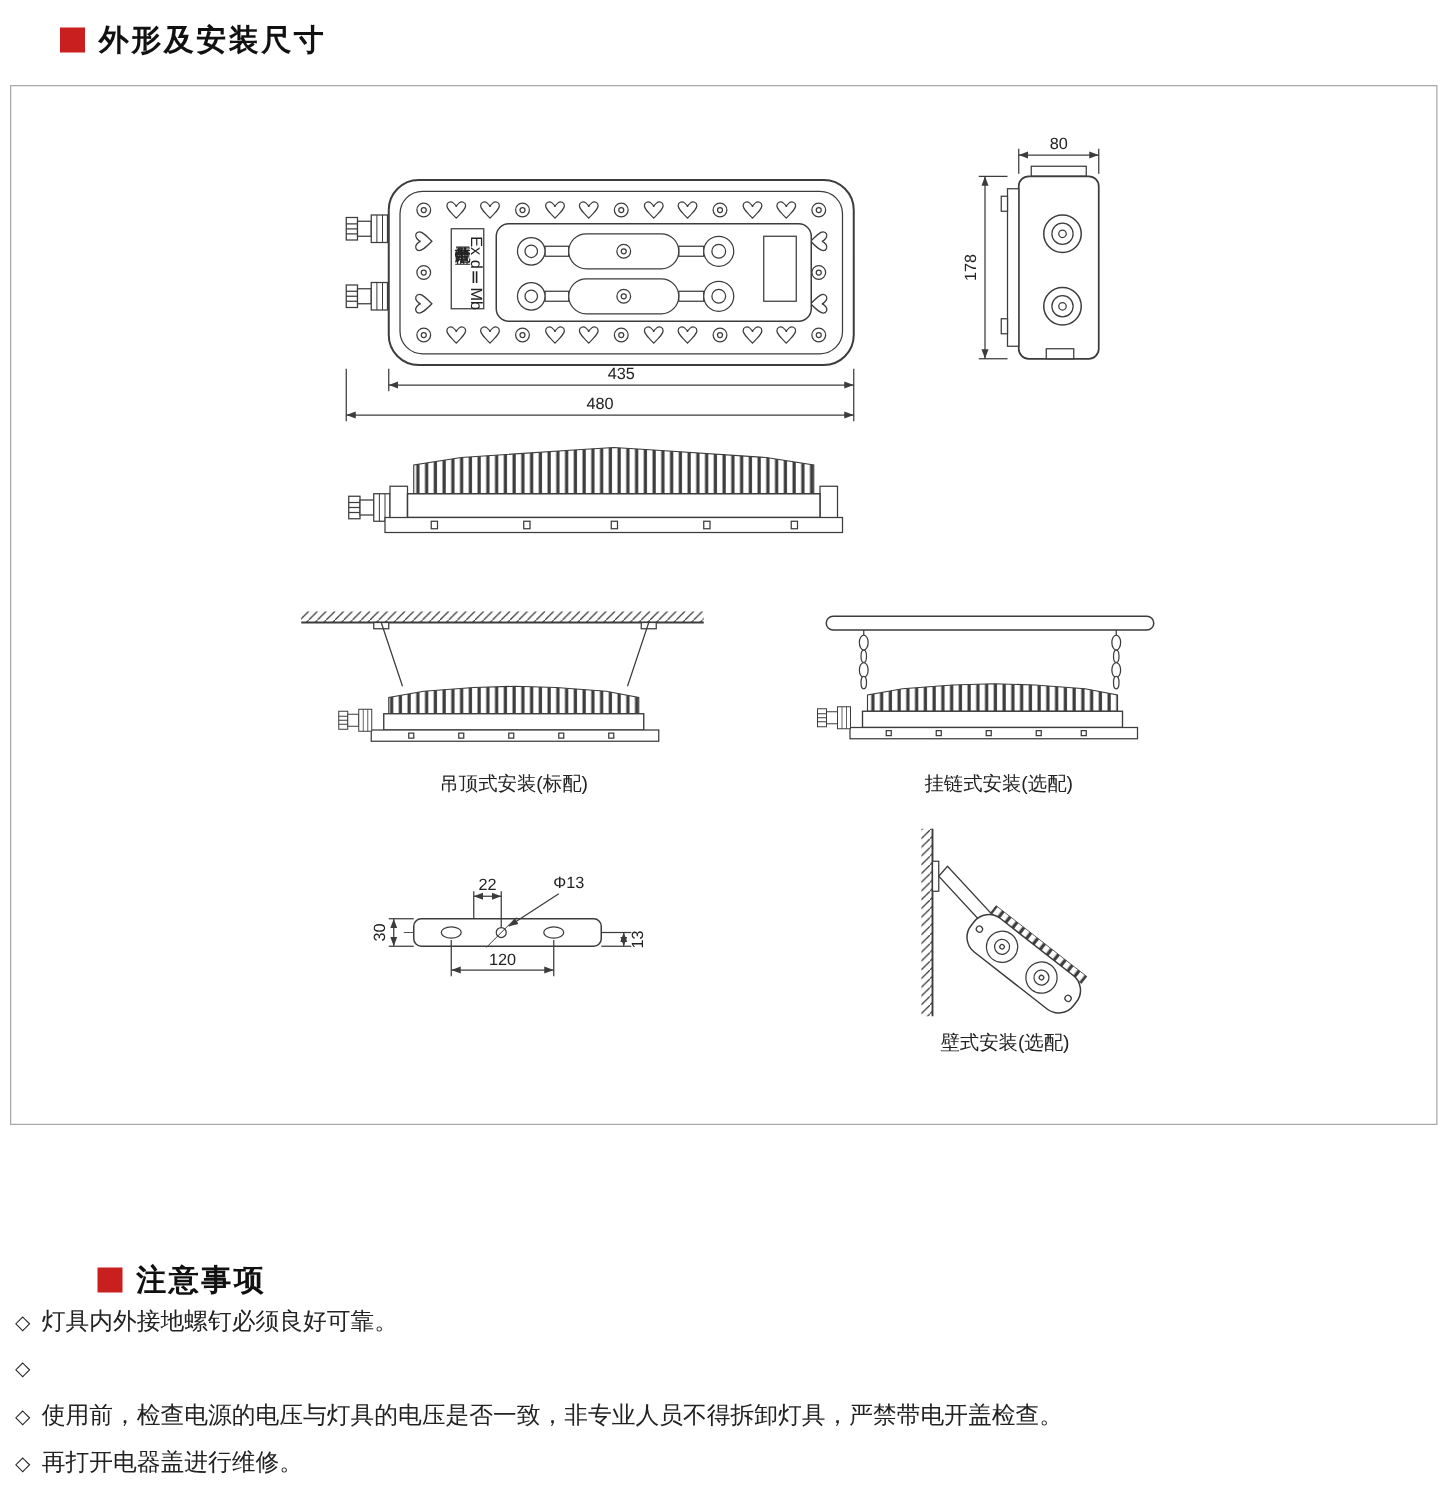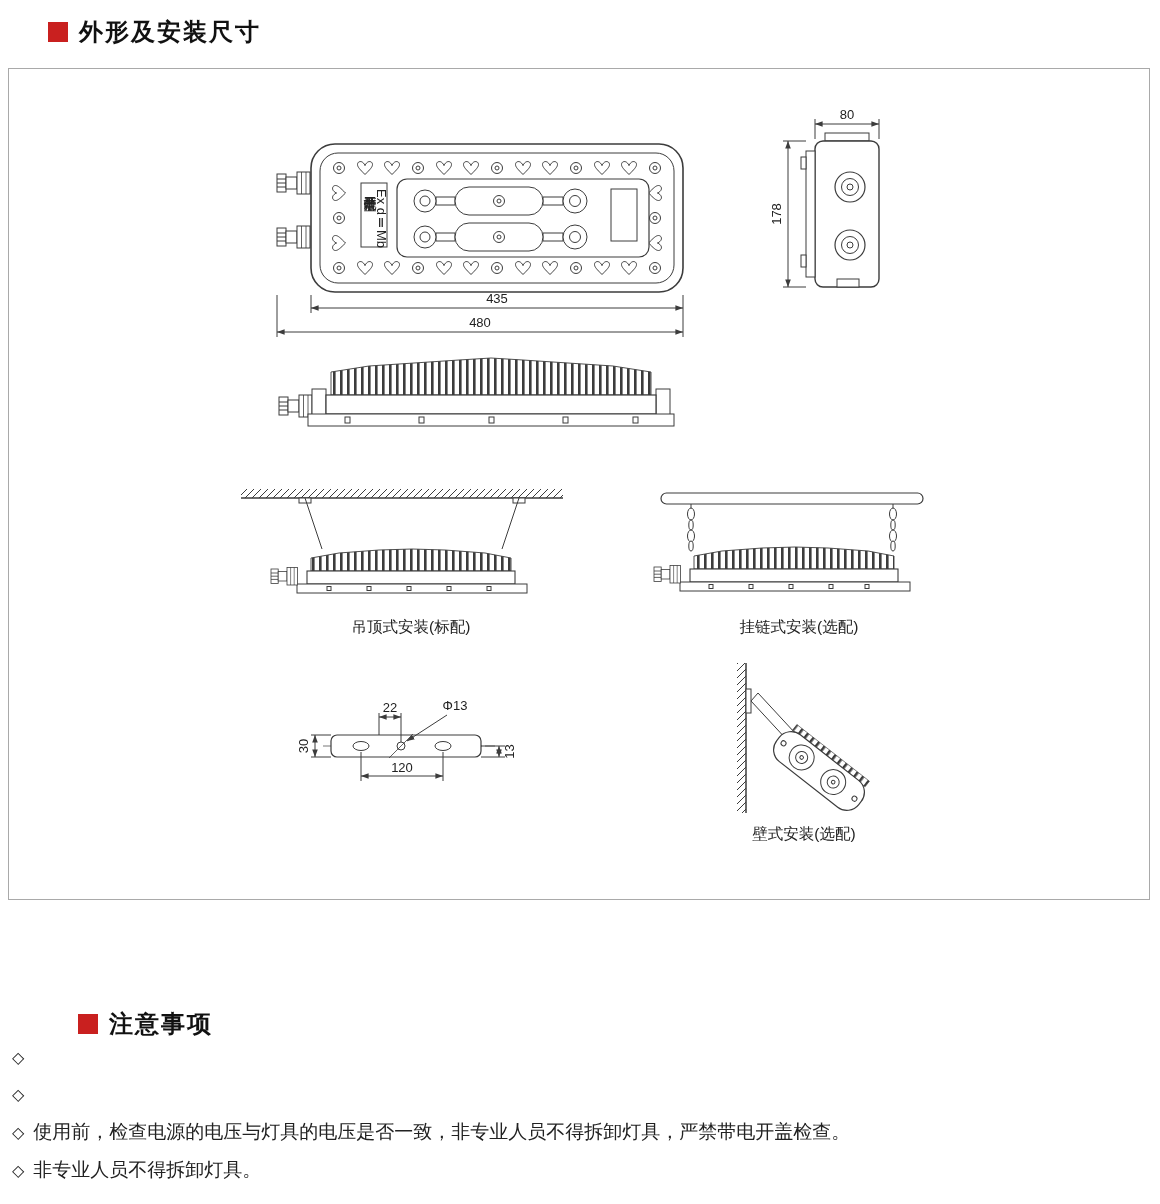--- a/index.html
+++ b/index.html
@@ -292,25 +292,26 @@
 </div>
 
 <div class="section-header" id="hdr-notes">
   <span class="red-square"></span>
   <h2>注意事项</h2>
 </div>
 
 <ul class="notes">
   <li>
     <span class="diamond">◇</span>
+    <span>灯具内外接地螺钉必须良好可靠。</span>
   </li>
   <li>
     <span class="diamond">◇</span>
   </li>
   <li>
     <span class="diamond">◇</span>
     <span>使用前，检查电源的电压与灯具的电压是否一致，非专业人员不得拆卸灯具，严禁带电开盖检查。</span>
   </li>
   <li>
     <span class="diamond">◇</span>
-    <span>非专业人员不得拆卸灯具。</span>
+    <span>再打开电器盖进行维修。</span>
   </li>
 </ul>
 
 </body></html>

